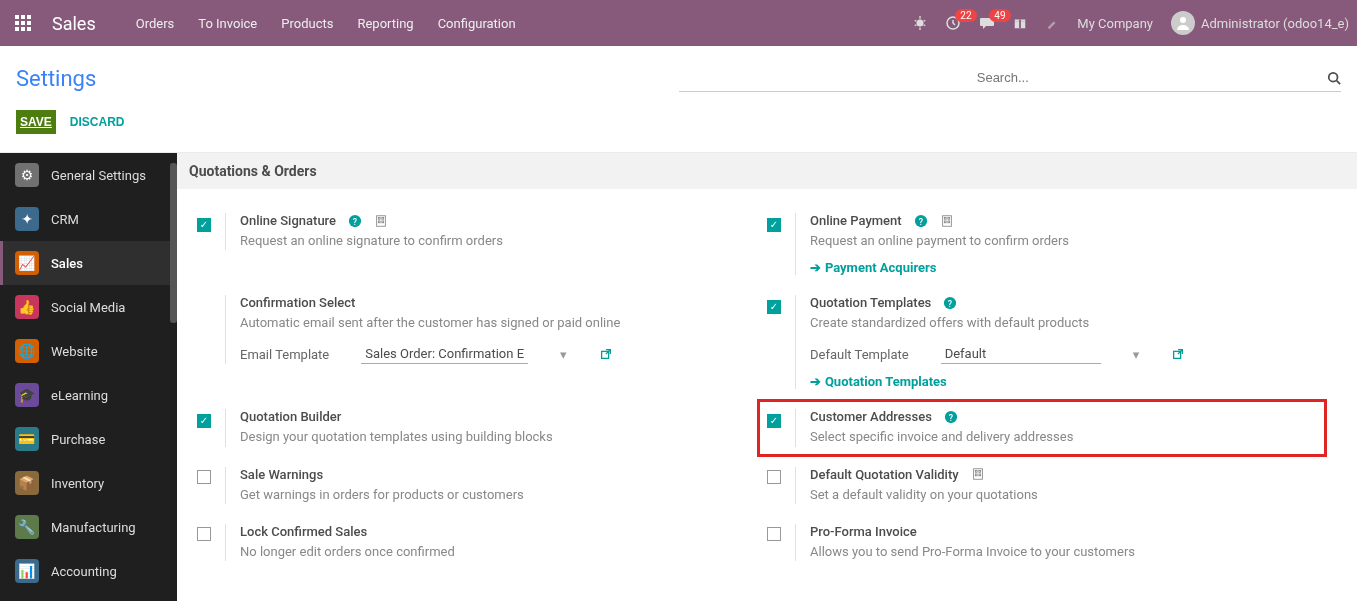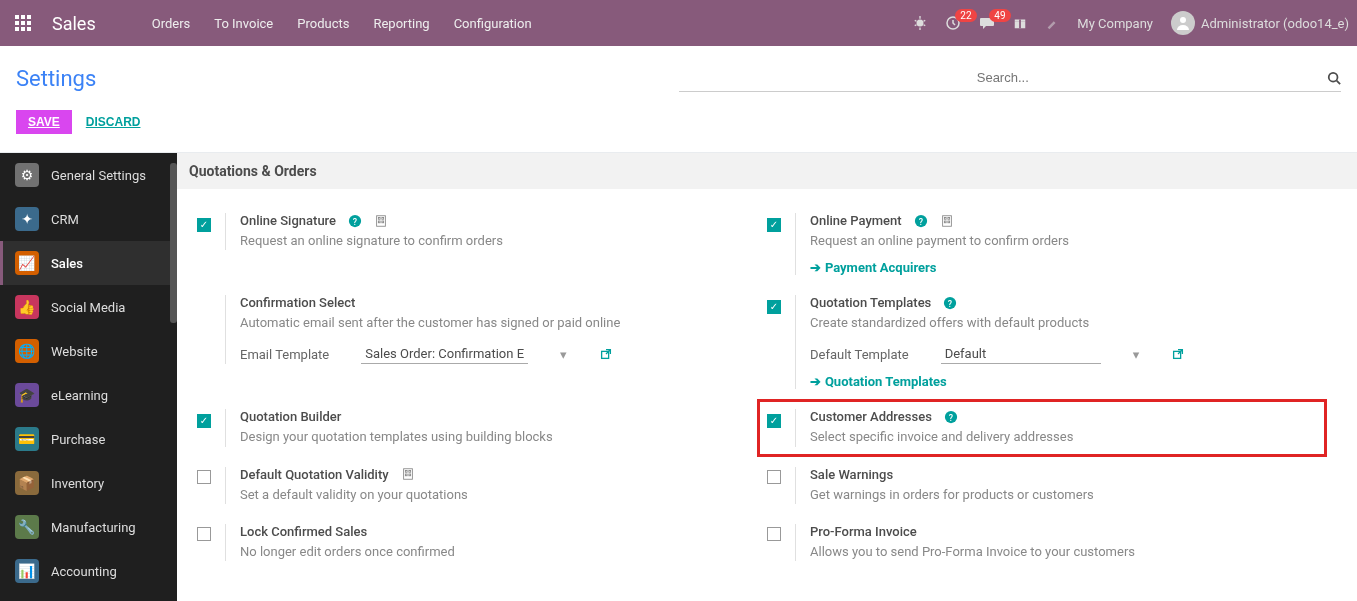--- a/index.html
+++ b/index.html
@@ -2,38 +2,38 @@
 <html><head>
 <meta charset="utf-8">
 <style>
   * { box-sizing: border-box; margin: 0; padding: 0; }
   body { font-family: -apple-system, BlinkMacSystemFont, "Segoe UI", Roboto, "Helvetica Neue", Arial, sans-serif; font-size: 13px; color: #4c4c4c; background: #fff; }
 
   
   .navbar { background: #875a7b; height: 46px; display: flex; align-items: center; color: #fff; padding: 0 8px; }
   .navbar .apps-icon { width: 30px; height: 30px; display: flex; align-items: center; justify-content: center; cursor: pointer; color:#fff;}
   .navbar .brand { font-size: 18px; font-weight: 400; margin-left: 14px; margin-right: 40px; color:#fff; }
-  .navbar .menu { display: flex; gap: 24px; margin-left: 16px; }
+  .navbar .menu { display: flex; gap: 24px; }
   .navbar .menu a { color: #eee; text-decoration: none; font-size: 13px; cursor: pointer; }
   .navbar .spacer { flex: 1; }
   .navbar .systray { display: flex; align-items: center; gap: 18px; color: #ddd; font-size: 13px; }
   .systray-item { position: relative; cursor: pointer; display:flex; align-items:center; color:#ddd;}
   .badge { background: #ef4444; color: #fff; border-radius: 9px; font-size: 10px; padding: 1px 5px; position: absolute; top:-6px; left:10px; }
   .avatar { width: 24px; height: 24px; border-radius: 50%; background: #ccc; display:inline-flex; align-items:center; justify-content:center; margin-right:6px;}
 
   
   .control-panel { display:flex; flex-direction:column; padding: 12px 16px 0 16px; border-bottom: 1px solid #e9ecef; }
   .cp-row { display: flex; align-items:center; height:40px;}
   .cp-title { font-size: 22px; color: #3b82f6; flex:1; }
   .search-wrap { flex:1; display:flex; align-items:center; border-bottom:1px solid #ccc; padding:2px 0;}
   .search-wrap input { flex:1; border:none; outline:none; font-size:13px; padding:4px 0; background:transparent;text-align:center;}
   .search-icon { color: #666; cursor:pointer; }
   .cp-buttons { display:flex; align-items:center; gap:14px; margin-top:4px; margin-bottom:10px;}
-  .btn-save { background:#d946ef; color:#fff; border:none; padding:5px 12px; font-weight:bold; font-size:12px; cursor:pointer;text-decoration:underline;}
-  .btn-discard { background:none; color:#00a09d; border:none; font-weight:bold; font-size:12px; cursor:pointer;text-decoration:underline;}
+  .btn-save { background:#4d7c0f; color:#fff; border:none; padding:5px 4px; font-weight:bold; font-size:12px; cursor:pointer;text-decoration:underline;}
+  .btn-discard { background:none; color:#00a09d; border:none; font-weight:bold; font-size:12px; cursor:pointer;}
 
   
   .main { display:flex; height: calc(100vh - 46px - 90px); }
   .sidebar { width: 177px; background:#1f1f1f; color:#fff; overflow-y:auto; position:relative;}
   .sidebar::-webkit-scrollbar { width:6px;}
   .sidebar .scroll-thumb { position:absolute; right:0; top:10px; width:7px; height:160px; background:#555; border-radius:3px;}
   .module-row { display:flex; align-items:center; gap:12px; padding:10px 12px; cursor:pointer; color:#ddd; font-size:13px; border-left:3px solid transparent;}
   .module-row.active { background:#2f2f2f; border-left:3px solid #875a7b; color:#fff; font-weight:500;}
   .module-icon { width:24px; height:24px; border-radius:4px; display:flex; align-items:center; justify-content:center; color:#fff; flex-shrink:0; font-size:14px;}
 
@@ -344,59 +344,59 @@
               </span>
           </div>
           <div class="setting-desc">Select specific invoice and delivery addresses</div>
         </div>
       </div>
 
       <div class="setting">
         <div class="chk"><span class="cbox"></span></div>
         <div class="setting-body">
           <div class="setting-title">
+            <span>Sale Warnings</span>
+          </div>
+          <div class="setting-desc">Get warnings in orders for products or customers</div>
+        </div>
+      </div>
+
+      <div class="setting">
+        <div class="chk"><span class="cbox"></span></div>
+        <div class="setting-body">
+          <div class="setting-title">
             <span>Default Quotation Validity</span>
             <span class="enterprise-icon">
                 <svg width="14" height="14" viewBox="0 0 16 16" fill="none" stroke="#888" stroke-width="1">
                   <rect x="3" y="2" width="10" height="12"></rect>
                   <rect x="5" y="4" width="2" height="2"></rect>
                   <rect x="9" y="4" width="2" height="2"></rect>
                   <rect x="5" y="8" width="2" height="2"></rect>
                   <rect x="9" y="8" width="2" height="2"></rect>
                 </svg>
               </span>
           </div>
           <div class="setting-desc">Set a default validity on your quotations</div>
         </div>
       </div>
 
       <div class="setting">
         <div class="chk"><span class="cbox"></span></div>
         <div class="setting-body">
           <div class="setting-title">
-            <span>Sale Warnings</span>
-          </div>
-          <div class="setting-desc">Get warnings in orders for products or customers</div>
+            <span>Lock Confirmed Sales</span>
+          </div>
+          <div class="setting-desc">No longer edit orders once confirmed</div>
         </div>
       </div>
 
       <div class="setting">
         <div class="chk"><span class="cbox"></span></div>
         <div class="setting-body">
           <div class="setting-title">
-            <span>Lock Confirmed Sales</span>
-          </div>
-          <div class="setting-desc">No longer edit orders once confirmed</div>
-        </div>
-      </div>
-
-      <div class="setting">
-        <div class="chk"><span class="cbox"></span></div>
-        <div class="setting-body">
-          <div class="setting-title">
             <span>Pro-Forma Invoice</span>
           </div>
           <div class="setting-desc">Allows you to send Pro-Forma Invoice to your customers</div>
         </div>
       </div>
 
     </div>
   </div>
 </div>
 

